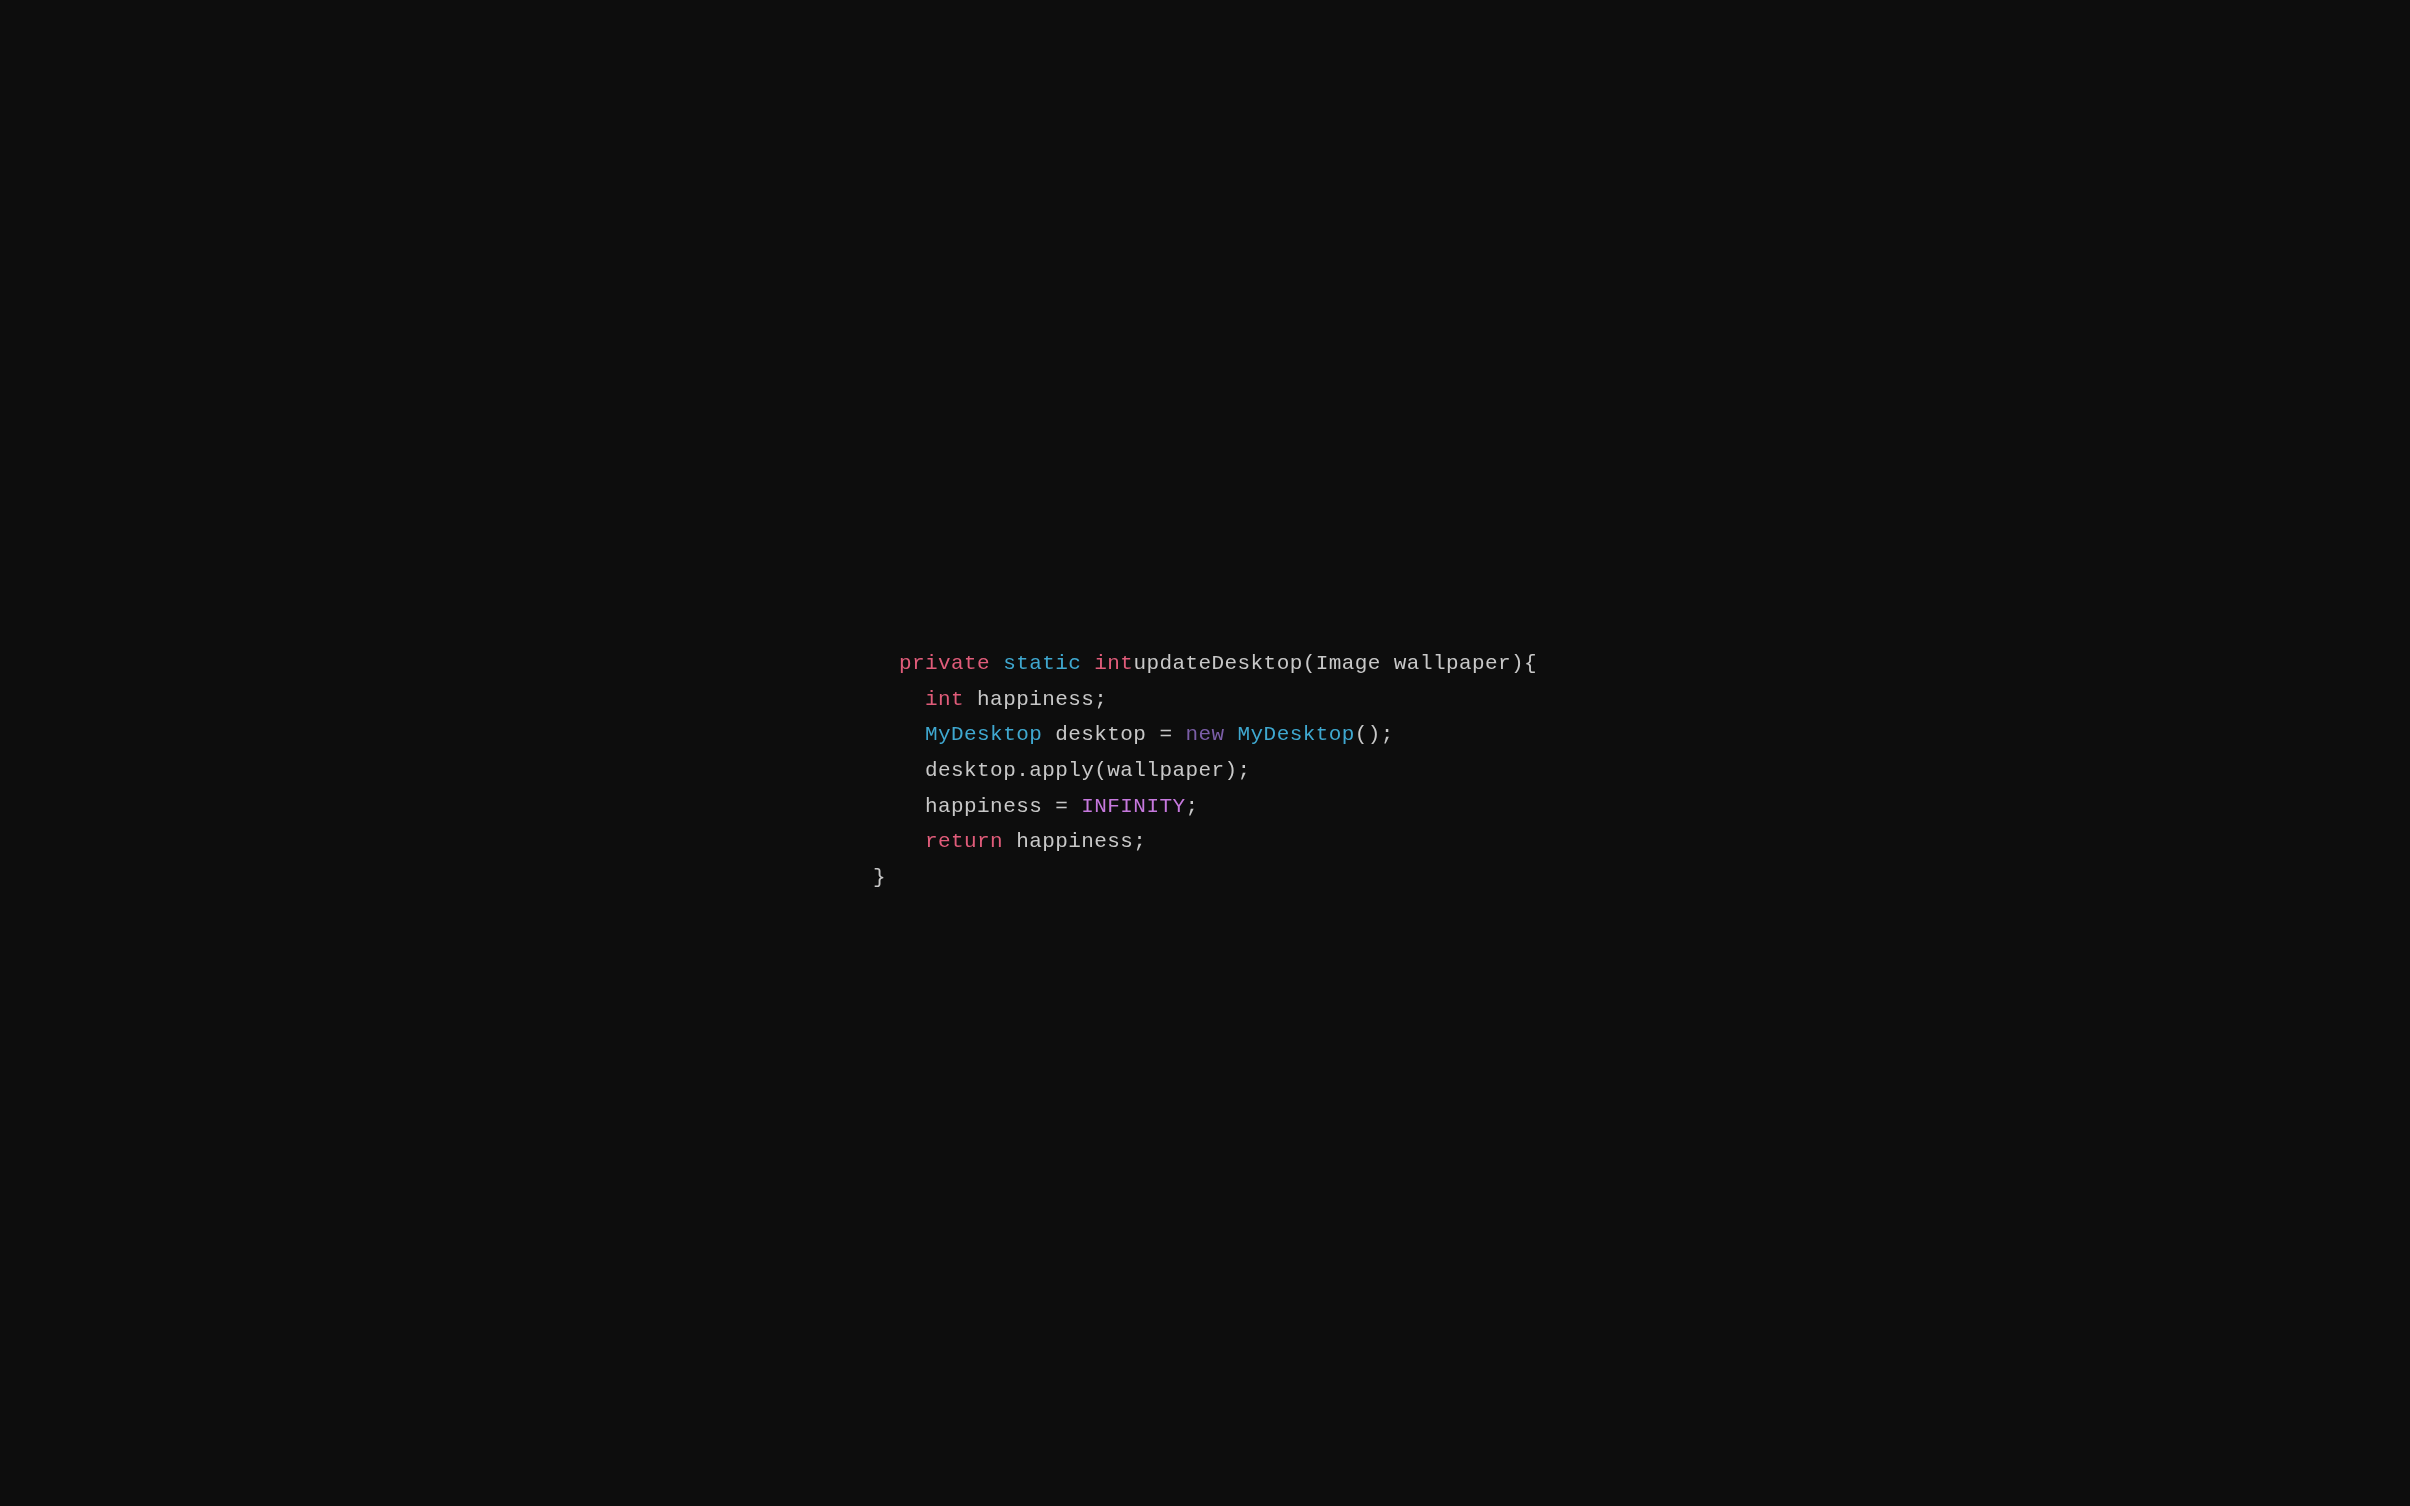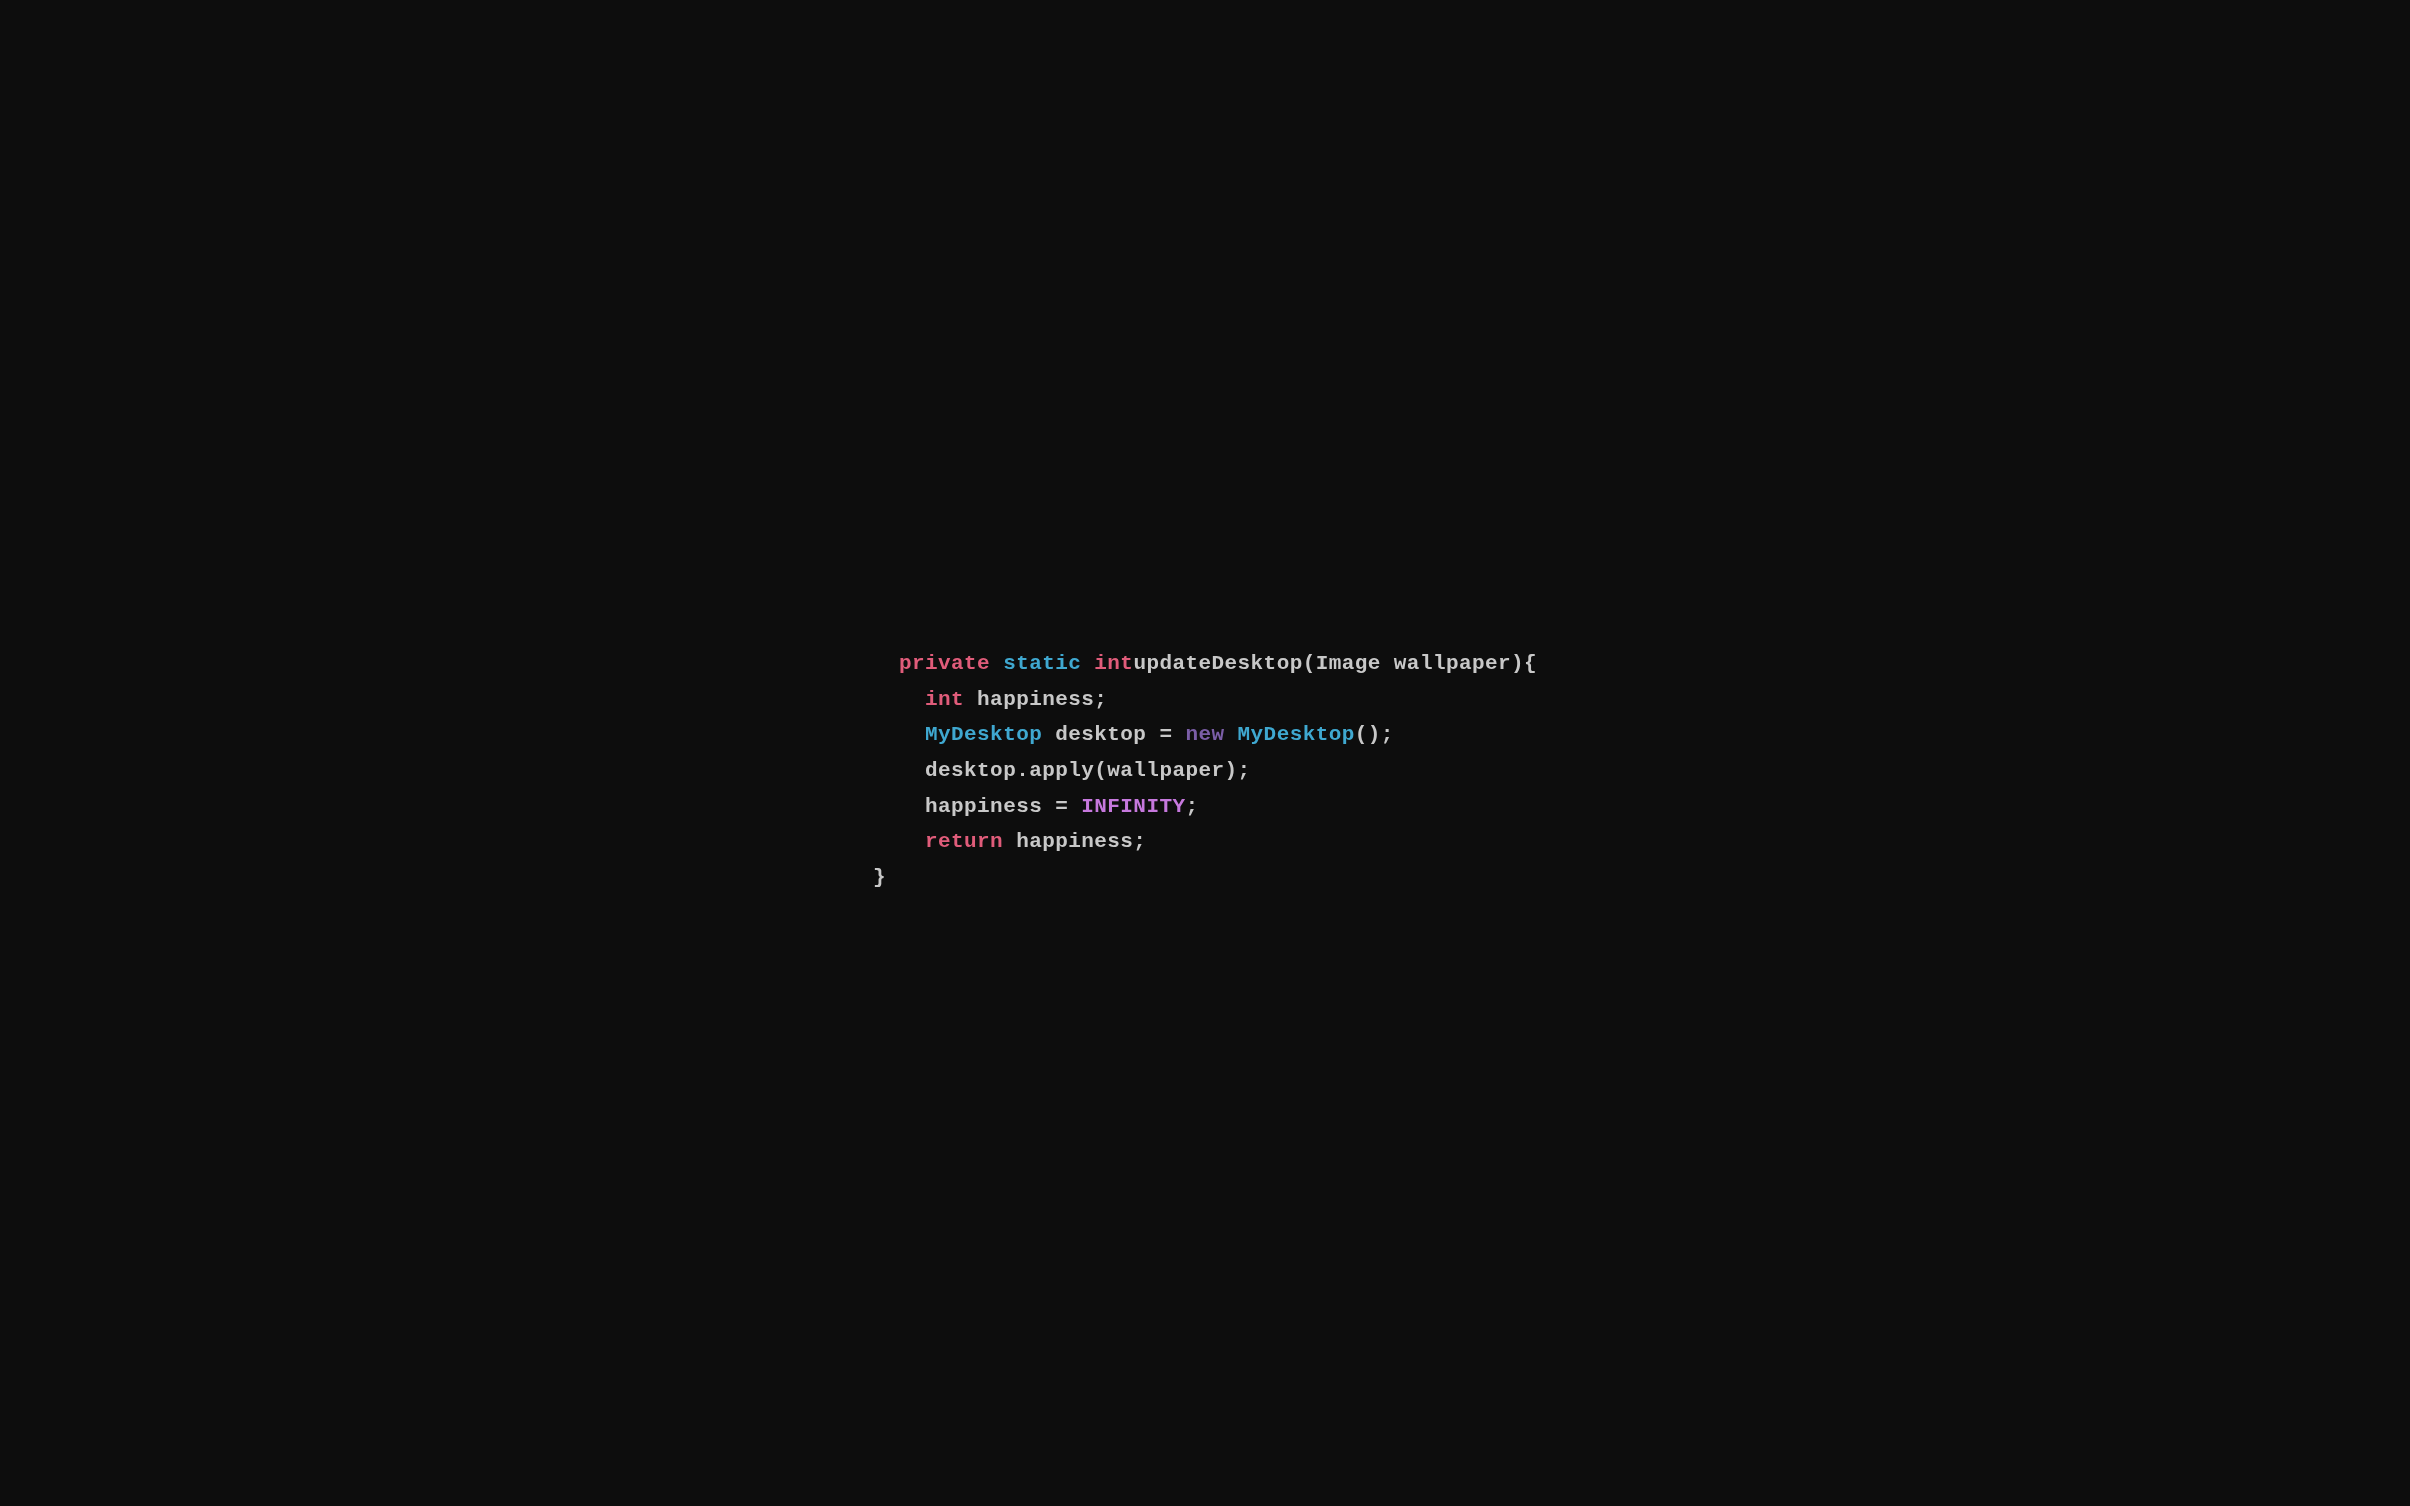--- a/index.html
+++ b/index.html
@@ -16,21 +16,20 @@
       align-items: center;
       justify-content: center;
       font-family: 'Courier New', Courier, monospace;
     }
 
     .code-block {
       font-size: 21px;
       line-height: 1.7;
       letter-spacing: 0.02em;
       white-space: pre;
-      font-weight: bold;
     }
 
     .keyword-private { color: #e05c7a; }
     .keyword-static  { color: #3fa8d0; }
     .keyword-int     { color: #e05c7a; }
     .keyword-new     { color: #7b5ea7; }
     .keyword-return  { color: #e05c7a; }
     .class-name      { color: #3fa8d0; }
     .constant        { color: #c678dd; }
     .normal          { color: #c8c8c8; }

